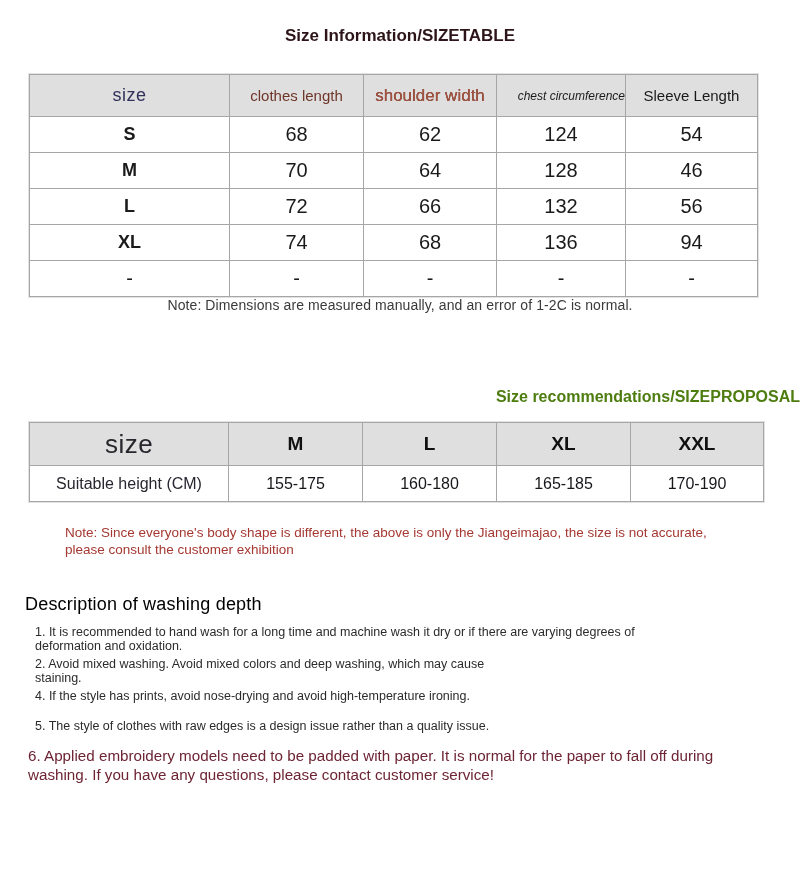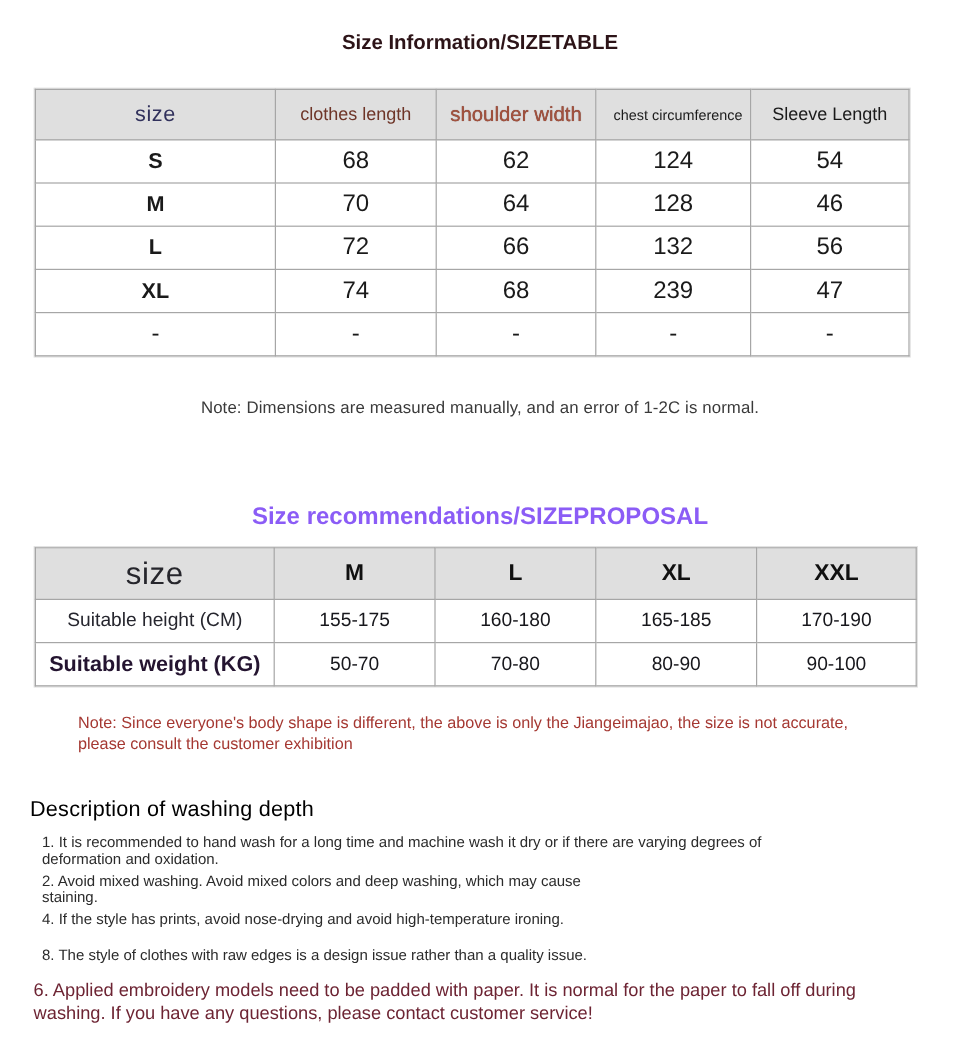--- a/index.html
+++ b/index.html
@@ -9,42 +9,42 @@
     color:#1a1a1a;
     -webkit-font-smoothing:antialiased;
   }
   .page{width:800px;padding-top:26px;box-sizing:border-box;}
 
   
   .sec-title{
     text-align:center;font-weight:bold;font-size:17px;line-height:20px;
     color:#2d1418;margin:0;
   }
-  .sec-title.t2{font-size:20px;color:#8b5cf6;}
+  .sec-title.t2{font-size:16px;color:#4d7c0f;text-align:right;}
 
   
   table{border-collapse:collapse;table-layout:fixed;}
   .size-table{
     margin:28px 0 0 29px;width:728px;
     border:1px solid #a6a6a6;box-shadow:0 0 0 1px #e2e2e2;
   }
   .size-table td,.size-table th{border:1px solid #a6a6a6;text-align:center;padding:0;}
   .size-table thead th{background:#dfdfdf;height:41px;vertical-align:middle;font-weight:normal;}
   .size-table tbody td{height:35px;font-size:20px;color:#1a1a1a;}
   .size-table tbody td.sz{font-weight:bold;font-size:18px;}
   .c0{width:200px}.c1{width:134px}.c2{width:133px}.c3{width:129px}.c4{width:132px}
   .h-size{font-size:18px;color:#31315c;letter-spacing:.5px;}
   .h-clothes{font-size:15px;font-weight:bold;color:#6e3528;line-height:16px;}
   .h-shoulder{font-size:17px;color:#a3523e;text-shadow:0 0 .6px #5e241b;}
   .h-chest{font-size:12px;color:#1a1a1a;text-align:left;padding-left:8px;line-height:14px;}
-  .size-table thead th.h-chest-cell{text-align:center;padding-left:8px;}
+  .size-table thead th.h-chest-cell{text-align:right;padding-left:8px;font-style:italic;}
   .h-sleeve{font-size:15px;color:#1a1a1a;}
 
   .note1{
-    margin-top:34px;text-align:center;font-size:14px;color:#3a3a3a;letter-spacing:.1px;
+    text-align:center;font-size:14px;color:#3a3a3a;letter-spacing:.1px;
   }
 
   
   .title2-wrap{margin-top:74px;}
   .reco-table{
     margin:15px 0 0 29px;width:734px;
     border:1px solid #a6a6a6;box-shadow:0 0 0 1px #e2e2e2;
   }
   .reco-table td,.reco-table th{border:1px solid #a6a6a6;text-align:center;padding:0;}
   .reco-table thead th{background:#dfdfdf;height:42px;vertical-align:middle;}
@@ -121,22 +121,22 @@
         <td class="sz">L</td>
         <td>72</td>
         <td>66</td>
         <td>132</td>
         <td>56</td>
       </tr>
       <tr>
         <td class="sz">XL</td>
         <td>74</td>
         <td>68</td>
-        <td>239</td>
-        <td>47</td>
+        <td>136</td>
+        <td>94</td>
       </tr>
       <tr>
         <td>-</td>
         <td>-</td>
         <td>-</td>
         <td>-</td>
         <td>-</td>
       </tr>
     </tbody>
   </table>
@@ -165,35 +165,28 @@
       </tr>
     </thead>
     <tbody>
       <tr>
         <td class="rowlabel">Suitable height (CM)</td>
         <td>155-175</td>
         <td>160-180</td>
         <td>165-185</td>
         <td>170-190</td>
       </tr>
-      <tr class="weight">
-        <td class="rowlabel">Suitable weight (KG)</td>
-        <td>50-70</td>
-        <td>70-80</td>
-        <td>80-90</td>
-        <td>90-100</td>
-      </tr>
     </tbody>
   </table>
 
   <div class="note-red">Note: Since everyone's body shape is different, the above is only the Jiangeimajao, the size is not accurate, please consult the customer exhibition</div>
 
   <div class="wash-heading">Description of washing depth</div>
 
   <div class="wash-list">
     <div class="wash-item i1">1. It is recommended to hand wash for a long time and machine wash it dry or if there are varying degrees of deformation and oxidation.</div>
     <div class="wash-item i2">2. Avoid mixed washing. Avoid mixed colors and deep washing, which may cause staining.</div>
     <div class="wash-item i4">4. If the style has prints, avoid nose-drying and avoid high-temperature ironing.</div>
-    <div class="wash-item i5">8. The style of clothes with raw edges is a design issue rather than a quality issue.</div>
+    <div class="wash-item i5">5. The style of clothes with raw edges is a design issue rather than a quality issue.</div>
     <div class="wash-item i6">6. Applied embroidery models need to be padded with paper. It is normal for the paper to fall off during washing. If you have any questions, please contact customer service!</div>
   </div>
 
 </div>
 
 </body></html>

